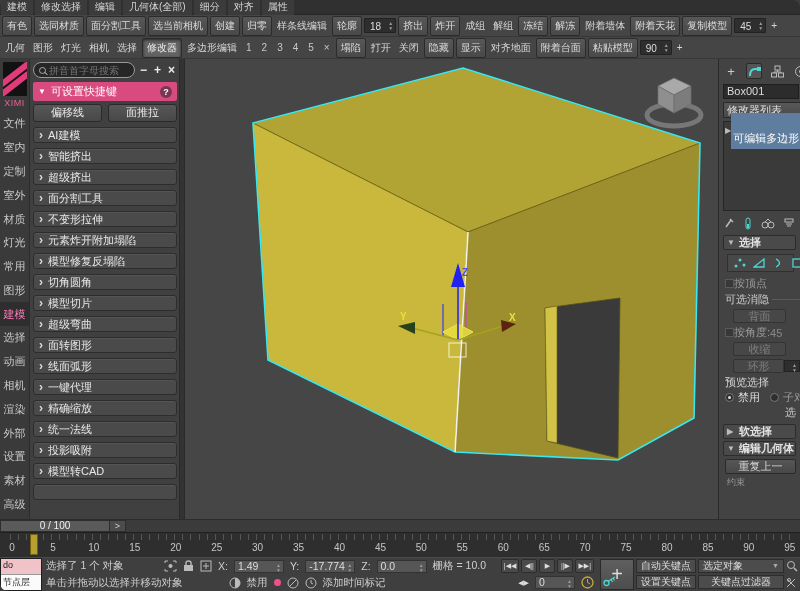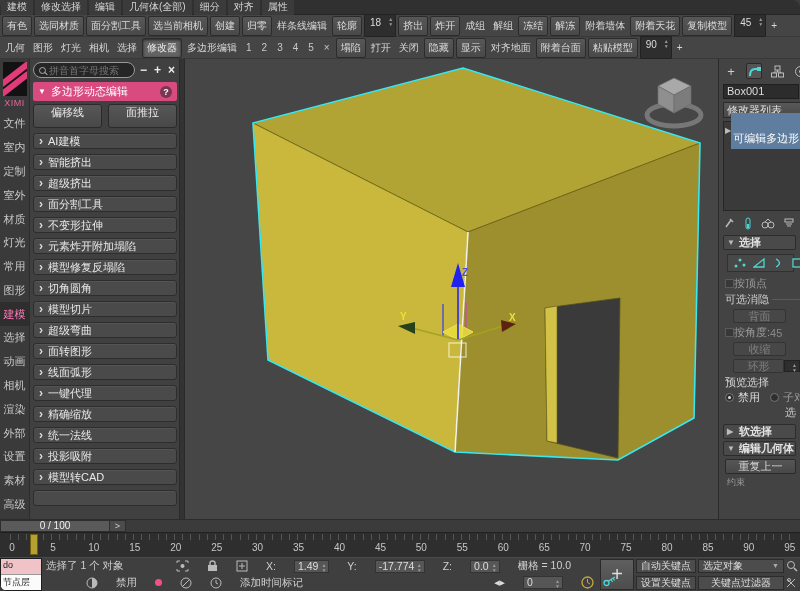--- a/index.html
+++ b/index.html
@@ -11,21 +11,21 @@
   .menubar { height:15px; background:#303030; display:flex; align-items:center; gap:2px; padding-left:1px; border-bottom:1px solid #262626; }
   .menu-item { font-size:10px; color:#d6d6d6; background:#3b3b3b; padding:1px 6px; white-space:nowrap; }
 
   
   .toolbar { height:22px; background:#454545; display:flex; align-items:center; gap:2px; padding:0 2px; border-bottom:1px solid #383838; font-size:10px; }
   .toolbar > span { white-space:nowrap; }
   .t-btn { background:linear-gradient(#575757,#494949); border:1px solid #2b2b2b; border-radius:2px; padding:2px 4px; color:#ddd; }
   .t-btnA { background:#636363; border:1px solid #2b2b2b; border-radius:2px; padding:2px 4px; color:#eee; box-shadow:inset 0 1px 3px #222; }
   .t-flat { padding:2px 3px; color:#d8d8d8; }
   .t-digit { padding:2px 4px; color:#c8c8c8; }
-  .t-spin { background:#2e2e2e; border:1px solid #222; padding:2px 14px 8px 5px; color:#ddd; position:relative; border-radius:1px; }
+  .t-spin { background:#2e2e2e; border:1px solid #222; padding:2px 14px 0 5px; color:#ddd; position:relative; border-radius:1px; }
   .t-spin::after, .coord-field::after, .mini-spin::after { content:"▲\A▼"; white-space:pre; position:absolute; right:2px; top:2px; font-size:5px; line-height:5px; color:#999; }
 
   
   .main { display:flex; height:460px; }
 
   
   .sidebar { width:30px; background:#3a3a3a; border-right:1px solid #2d2d2d; display:flex; flex-direction:column; align-items:center; overflow:hidden; }
   .logo { width:24px; height:34px; margin:3px 0 2px; background:#121212; position:relative; overflow:hidden; }
   .logo::before, .logo::after { content:""; position:absolute; width:34px; height:6px; background:#e23b79; transform:rotate(-38deg); left:-5px; }
   .logo::before { top:9px; } .logo::after { top:19px; }
@@ -41,21 +41,21 @@
   .mag { width:7px; height:7px; border:1px solid #aaa; border-radius:50%; position:relative; flex:none; }
   .mag::after { content:""; position:absolute; width:4px; height:1px; background:#aaa; transform:rotate(45deg); right:-3px; bottom:-1px; }
   .search-input { background:transparent; border:none; outline:none; color:#9a9a9a; font-size:10px; width:100%; font-family:inherit; }
   .wbtn { color:#ececec; font-size:12px; font-weight:bold; padding:0 2px; line-height:14px; }
   .p-header { background:#d94a7e; border-radius:2px; height:19px; display:flex; align-items:center; gap:5px; padding:0 5px; margin-bottom:3px; }
   .p-chev { color:#fff; font-size:8px; }
   .p-title { color:#fff; font-size:11px; flex:1; white-space:nowrap; }
   .help { width:12px; height:12px; border-radius:50%; background:rgba(40,40,40,.55); color:#fff; font-size:9px; font-weight:bold; text-align:center; line-height:12px; flex:none; }
   .note { color:#e0e0e0; font-size:10.5px; padding:1px 2px 3px; }
   .quick-row { display:flex; gap:6px; margin-bottom:5px; }
-  .q-btn { flex:1; background:linear-gradient(#575757,#484848); border:1px solid #2a2a2a; border-radius:3px; height:24px; line-height:15px; text-align:center; color:#e8e8e8; font-size:11px; }
+  .q-btn { flex:1; background:linear-gradient(#575757,#484848); border:1px solid #2a2a2a; border-radius:3px; height:18px; line-height:15px; text-align:center; color:#e8e8e8; font-size:11px; }
   .tool-row { height:16px; margin-bottom:5px; background:#4a4a4a; border:1px solid #2d2d2d; border-radius:3px; display:flex; align-items:center; gap:5px; padding:0 5px; color:#e8e8e8; font-size:11px; box-shadow:inset 0 1px 0 rgba(255,255,255,.06); white-space:nowrap; overflow:hidden; }
   .chev { color:#ddd; font-size:12px; font-weight:bold; line-height:10px; }
 
   
   .viewport { flex:1; position:relative; background:#464646; overflow:hidden; }
   .viewport svg { position:absolute; inset:0; }
 
   
   .cp { width:82px; background:#434343; border-left:1px solid #2a2a2a; padding:2px 0 0 4px; font-size:11px; overflow:hidden; }
   .cp-tabs { display:flex; gap:7px; align-items:center; height:20px; }
@@ -99,27 +99,27 @@
   .tick-labels { position:absolute; left:2px; right:0; top:9px; display:flex; justify-content:space-between; font-size:10px; color:#c6c6c6; }
   .tick-label { width:20px; text-align:center; }
   .cur-frame { position:absolute; left:30px; top:1px; width:8px; height:21px; background:#b5a030; border:1px solid #6e5f12; }
 
   
   .statusbar { height:34px; background:#3f3f3f; border-top:1px solid#4a4a4a; display:flex; font-size:10.5px; color:#cfcfcf; overflow:hidden; }
   .listener { width:42px; display:flex; flex-direction:column; border:1px solid #1e1e1e; flex:none; }
   .l-pink { flex:1; background:#efc3c8; color:#222; font-size:9px; padding:1px 2px; overflow:hidden; }
   .l-white { flex:1; background:#fbfbfb; color:#222; font-size:9px; padding:1px 2px; overflow:hidden; border-top:1px solid #999; }
   .sb-left { flex:1; display:flex; flex-direction:column; overflow:hidden; }
-  .sb-row { display:flex; align-items:center; height:17px; gap:18px; padding:0 4px; white-space:nowrap; }
+  .sb-row { display:flex; align-items:center; height:17px; gap:6px; padding:0 4px; white-space:nowrap; }
   .coord-field { width:50px; background:#565656; border:1px solid #333; height:13px; line-height:11px; padding:0 10px 0 3px; position:relative; color:#ddd; }
   .play-btn { background:#4a4a4a; border:1px solid #2c2c2c; border-radius:2px; min-width:16px; height:14px; font-size:7px; color:#ddd; text-align:center; line-height:12px; padding:0 2px; }
   .sb-right { display:flex; align-items:stretch; gap:2px; padding:1px 2px; flex:none; }
   .bigkey { width:34px; background:linear-gradient(#5f5f5f,#4d4d4d); border:1px solid #2a2a2a; position:relative; color:#ddd; font-size:20px; text-align:center; line-height:28px; }
   .bigkey svg { position:absolute; left:2px; bottom:2px; }
-  .kcol { display:flex; flex-direction:column; gap:2px;justify-content:space-between; }
+  .kcol { display:flex; flex-direction:column; gap:2px; }
   .kbtn { background:#4c4c4c; border:1px solid #2c2c2c; color:#ddd; font-size:10px; height:14px; line-height:12px; text-align:center; padding:0 4px; }
   .ddown { display:flex; align-items:center; justify-content:space-between; }
   .pinkdot { width:7px; height:7px; border-radius:50%; background:#f0508c; display:inline-block; }
   .icn { flex:none; display:inline-flex; }
 </style>
 </head>
 <body>
 
 <div id="app">
 
@@ -216,21 +216,21 @@
         <div class="search-box">
           <span class="mag"></span>
           <input class="search-input" placeholder="拼音首字母搜索" style="">
         </div>
         <span class="wbtn">−</span>
         <span class="wbtn">+</span>
         <span class="wbtn">×</span>
       </div>
       <div class="p-header">
         <span class="p-chev">▼</span>
-        <span class="p-title">多边形动态编辑</span>
+        <span class="p-title">可设置快捷键</span>
         <span class="help">?</span>
       </div>
       <div class="quick-row">
 
       <span class="q-btn">偏移线</span>
           <span class="q-btn">面推拉</span>
         </div>
       <div>
 
           <div class="tool-row">
@@ -559,20 +559,21 @@
         <span style="display:flex;gap:2px">
 
         <span class="play-btn">|◀◀</span>
             <span class="play-btn">◀||</span>
             <span class="play-btn">▶</span>
             <span class="play-btn">||▶</span>
             <span class="play-btn">▶▶|</span>
           </span>
       </div>
       <div class="sb-row">
+        <span>单击并拖动以选择并移动对象</span>
         <span class="icn" style="margin-left:40px">
             <svg width="12" height="12">
               <circle cx="6" cy="6" r="5" fill="none" stroke="#bbb"></circle>
               <path d="M6 1 A5 5 0 0 1 6 11 Z" fill="#bbb"></path>
             </svg>
           </span>
         <span>禁用</span>
         <span class="pinkdot"></span>
         <span class="icn">
             <svg width="12" height="12">

